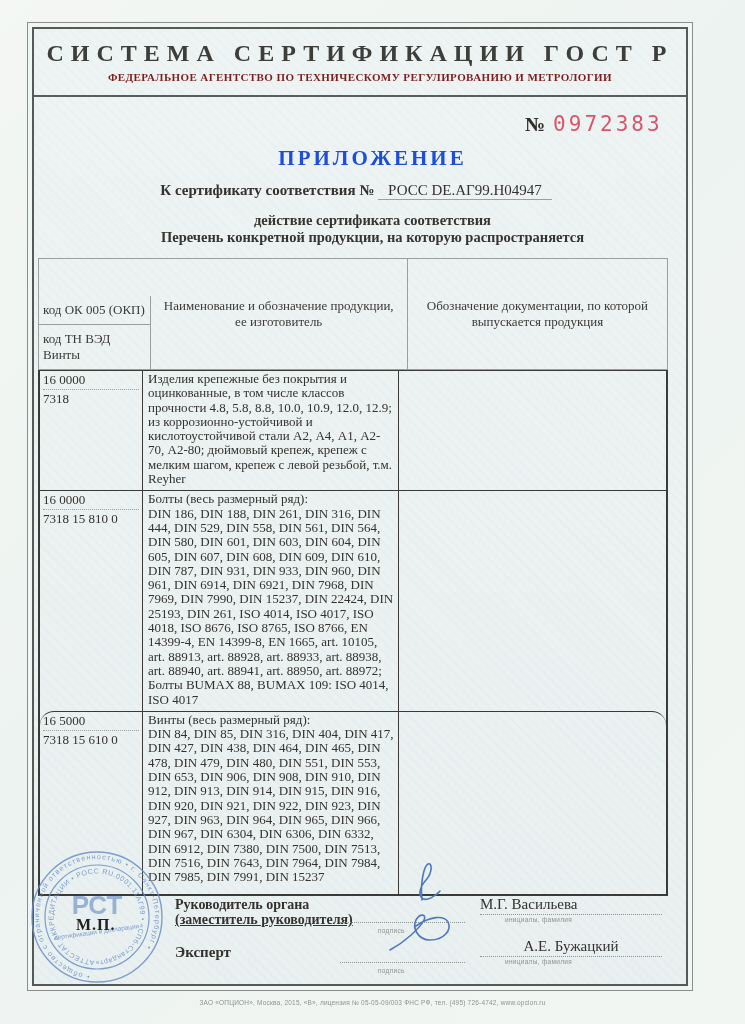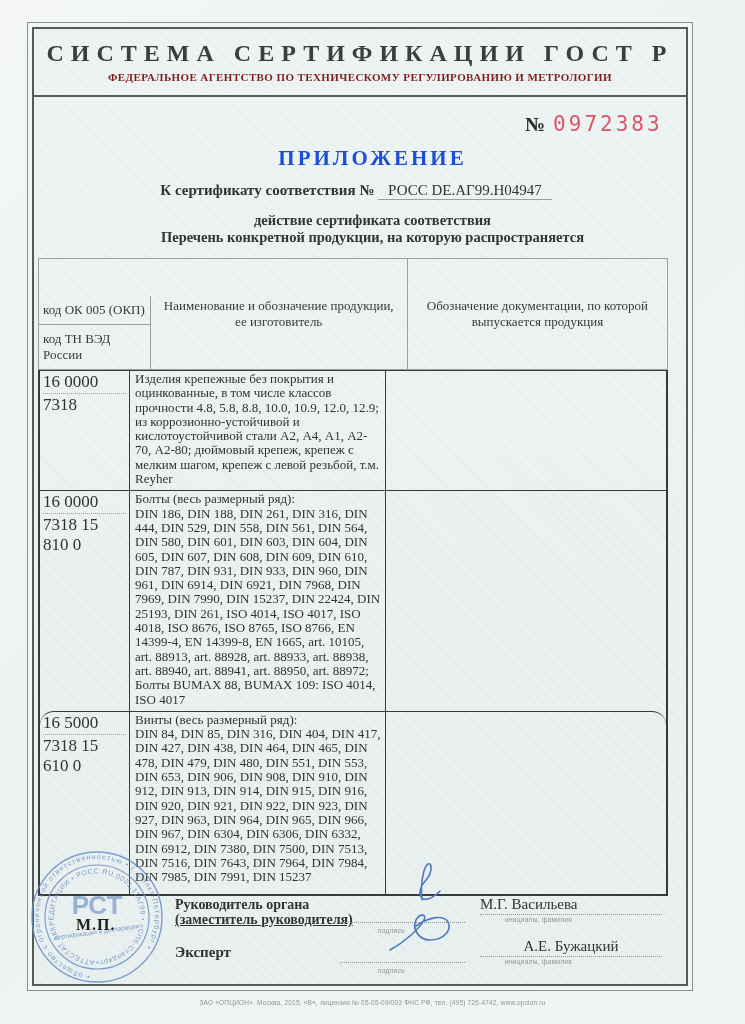--- a/index.html
+++ b/index.html
@@ -39,21 +39,21 @@
   .thead { display:flex; border:1px solid #98a09d; }
   .thead .th { font-size:13px; color:#3a3a36; }
   .th1 { width:112px; border-right:1px solid #98a09d; display:flex; flex-direction:column;margin-top:37px; }
   .th1 > div { padding:6px 4px; }
   .th1 .sep { border-top:1px solid #98a09d; }
   .th2 { width:258px; border-right:1px solid #98a09d; display:flex; align-items:center; justify-content:center; text-align:center; padding:6px 10px; }
   .th3 { width:260px; display:flex; align-items:center; justify-content:center; text-align:center; padding:6px 10px; }
   .tbody { border:2px solid #3a3a36; border-top:1.5px solid #3a3a36; }
   .trow { display:flex; border-top:1.5px solid #3a3a36; }
   .trow:first-child { border-top:none; }
-  .c1 { width:90px; border-right:1.5px solid #3a3a36; font-size:17px; padding:1px 3px 4px 3px; }
+  .c1 { width:103px; border-right:1.5px solid #3a3a36; font-size:13px; padding:1px 3px 4px 3px; }
   .c1 .okp { border-bottom:1px dotted #9aa09e; padding-bottom:1px; }
   .c1 .tn  { padding-top:1px; }
   .c2 { width:256px; border-right:1.5px solid #3a3a36; font-size:13px; line-height:14.3px; padding:1px 4px 4px 5px; }
   .c3 { width:258px; }
   .r1 { min-height:108px; } .r2 { min-height:200px; } .r3 { min-height:183px;border-radius:14px; }
 
   .stamp { position:absolute; left:28px; top:848px; width:138px; height:138px; opacity:.85; }
   .mp { position:absolute; left:76px; top:916px; font-size:16px; font-weight:bold; letter-spacing:1px; color:#222; }
 
   .sig-role1 { position:absolute; left:175px; top:897px; font-size:14px; font-weight:bold; line-height:15px; }
@@ -97,21 +97,21 @@
 
 <div class="subtitle">
   <div>действие сертификата соответствия</div>
   <div>Перечень конкретной продукции,  на которую распространяется</div>
 </div>
 
 <div class="tbl">
   <div class="thead">
     <div class="th th1">
       <div>код ОК 005 (ОКП)</div>
-      <div class="sep">код ТН ВЭД России</div>
+      <div class="sep">код ТН ВЭД Винты</div>
     </div>
     <div class="th th2">Наименование и обозначение продукции, ее изготовитель</div>
     <div class="th th3">Обозначение документации, по которой выпускается продукция</div>
   </div>
   <div class="tbody">
     <div class="trow r1">
       <div class="c1">
         <div class="okp">16 0000</div>
         <div class="tn">7318</div>
       </div>

